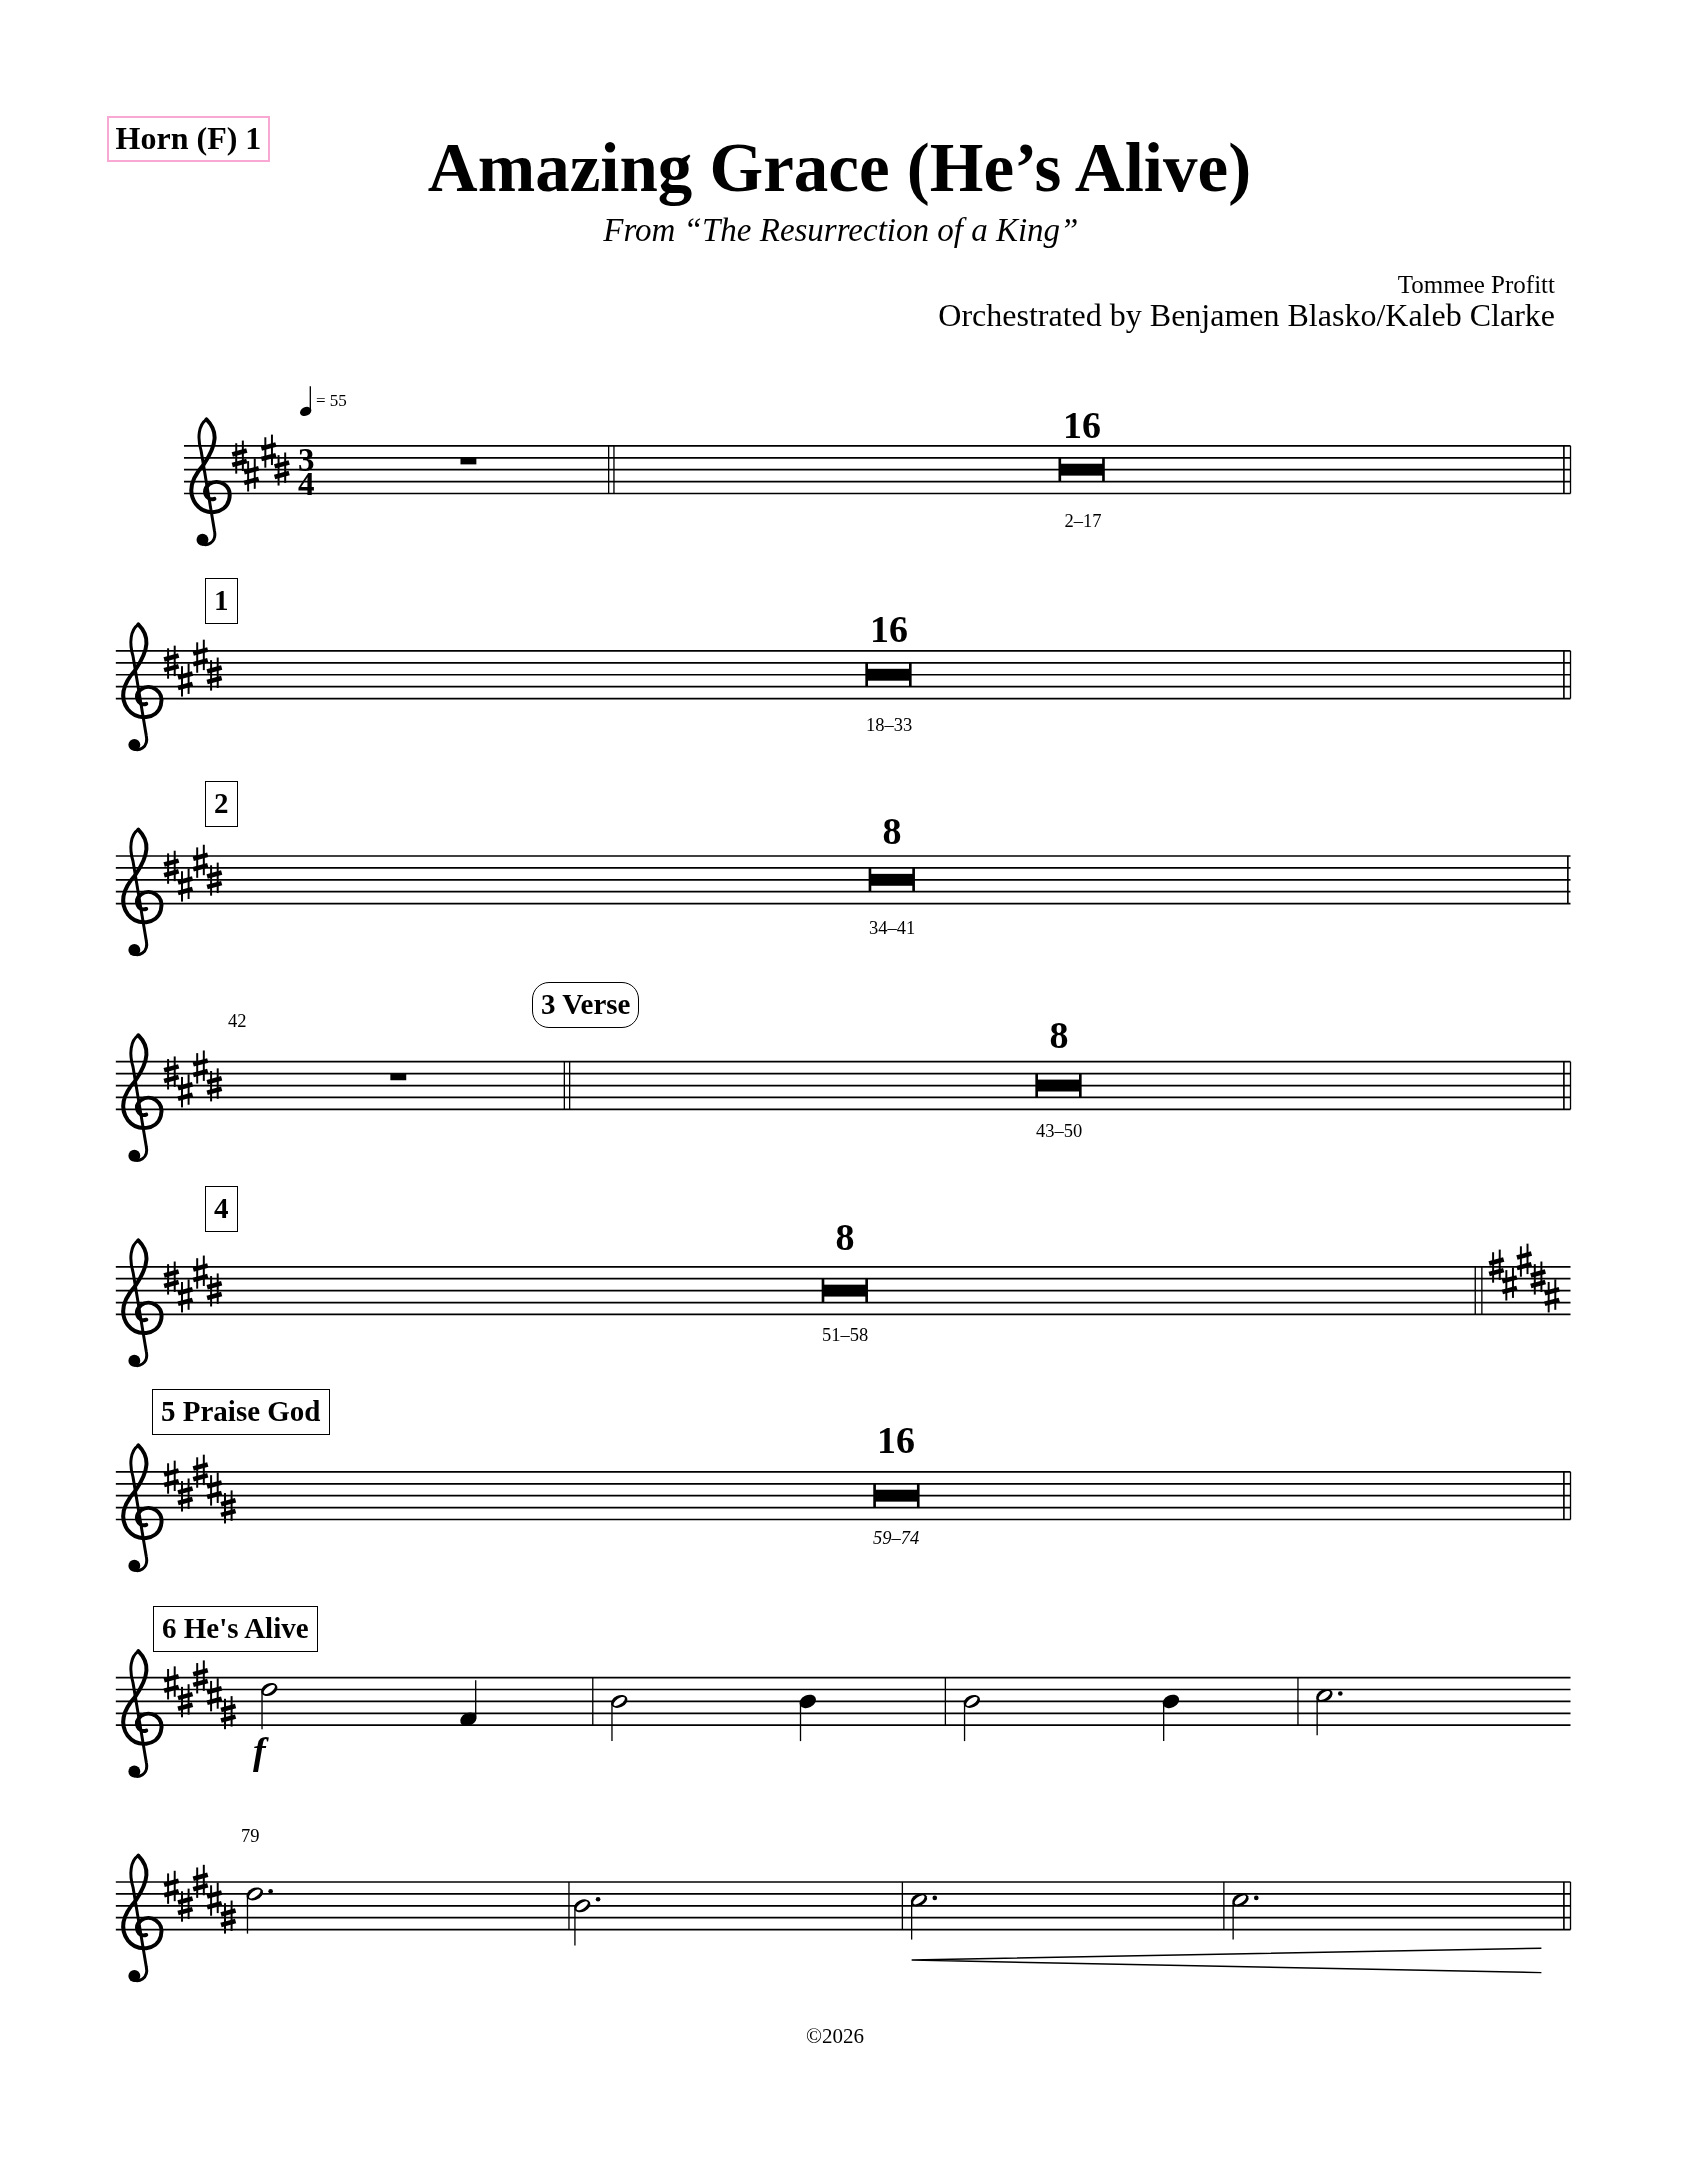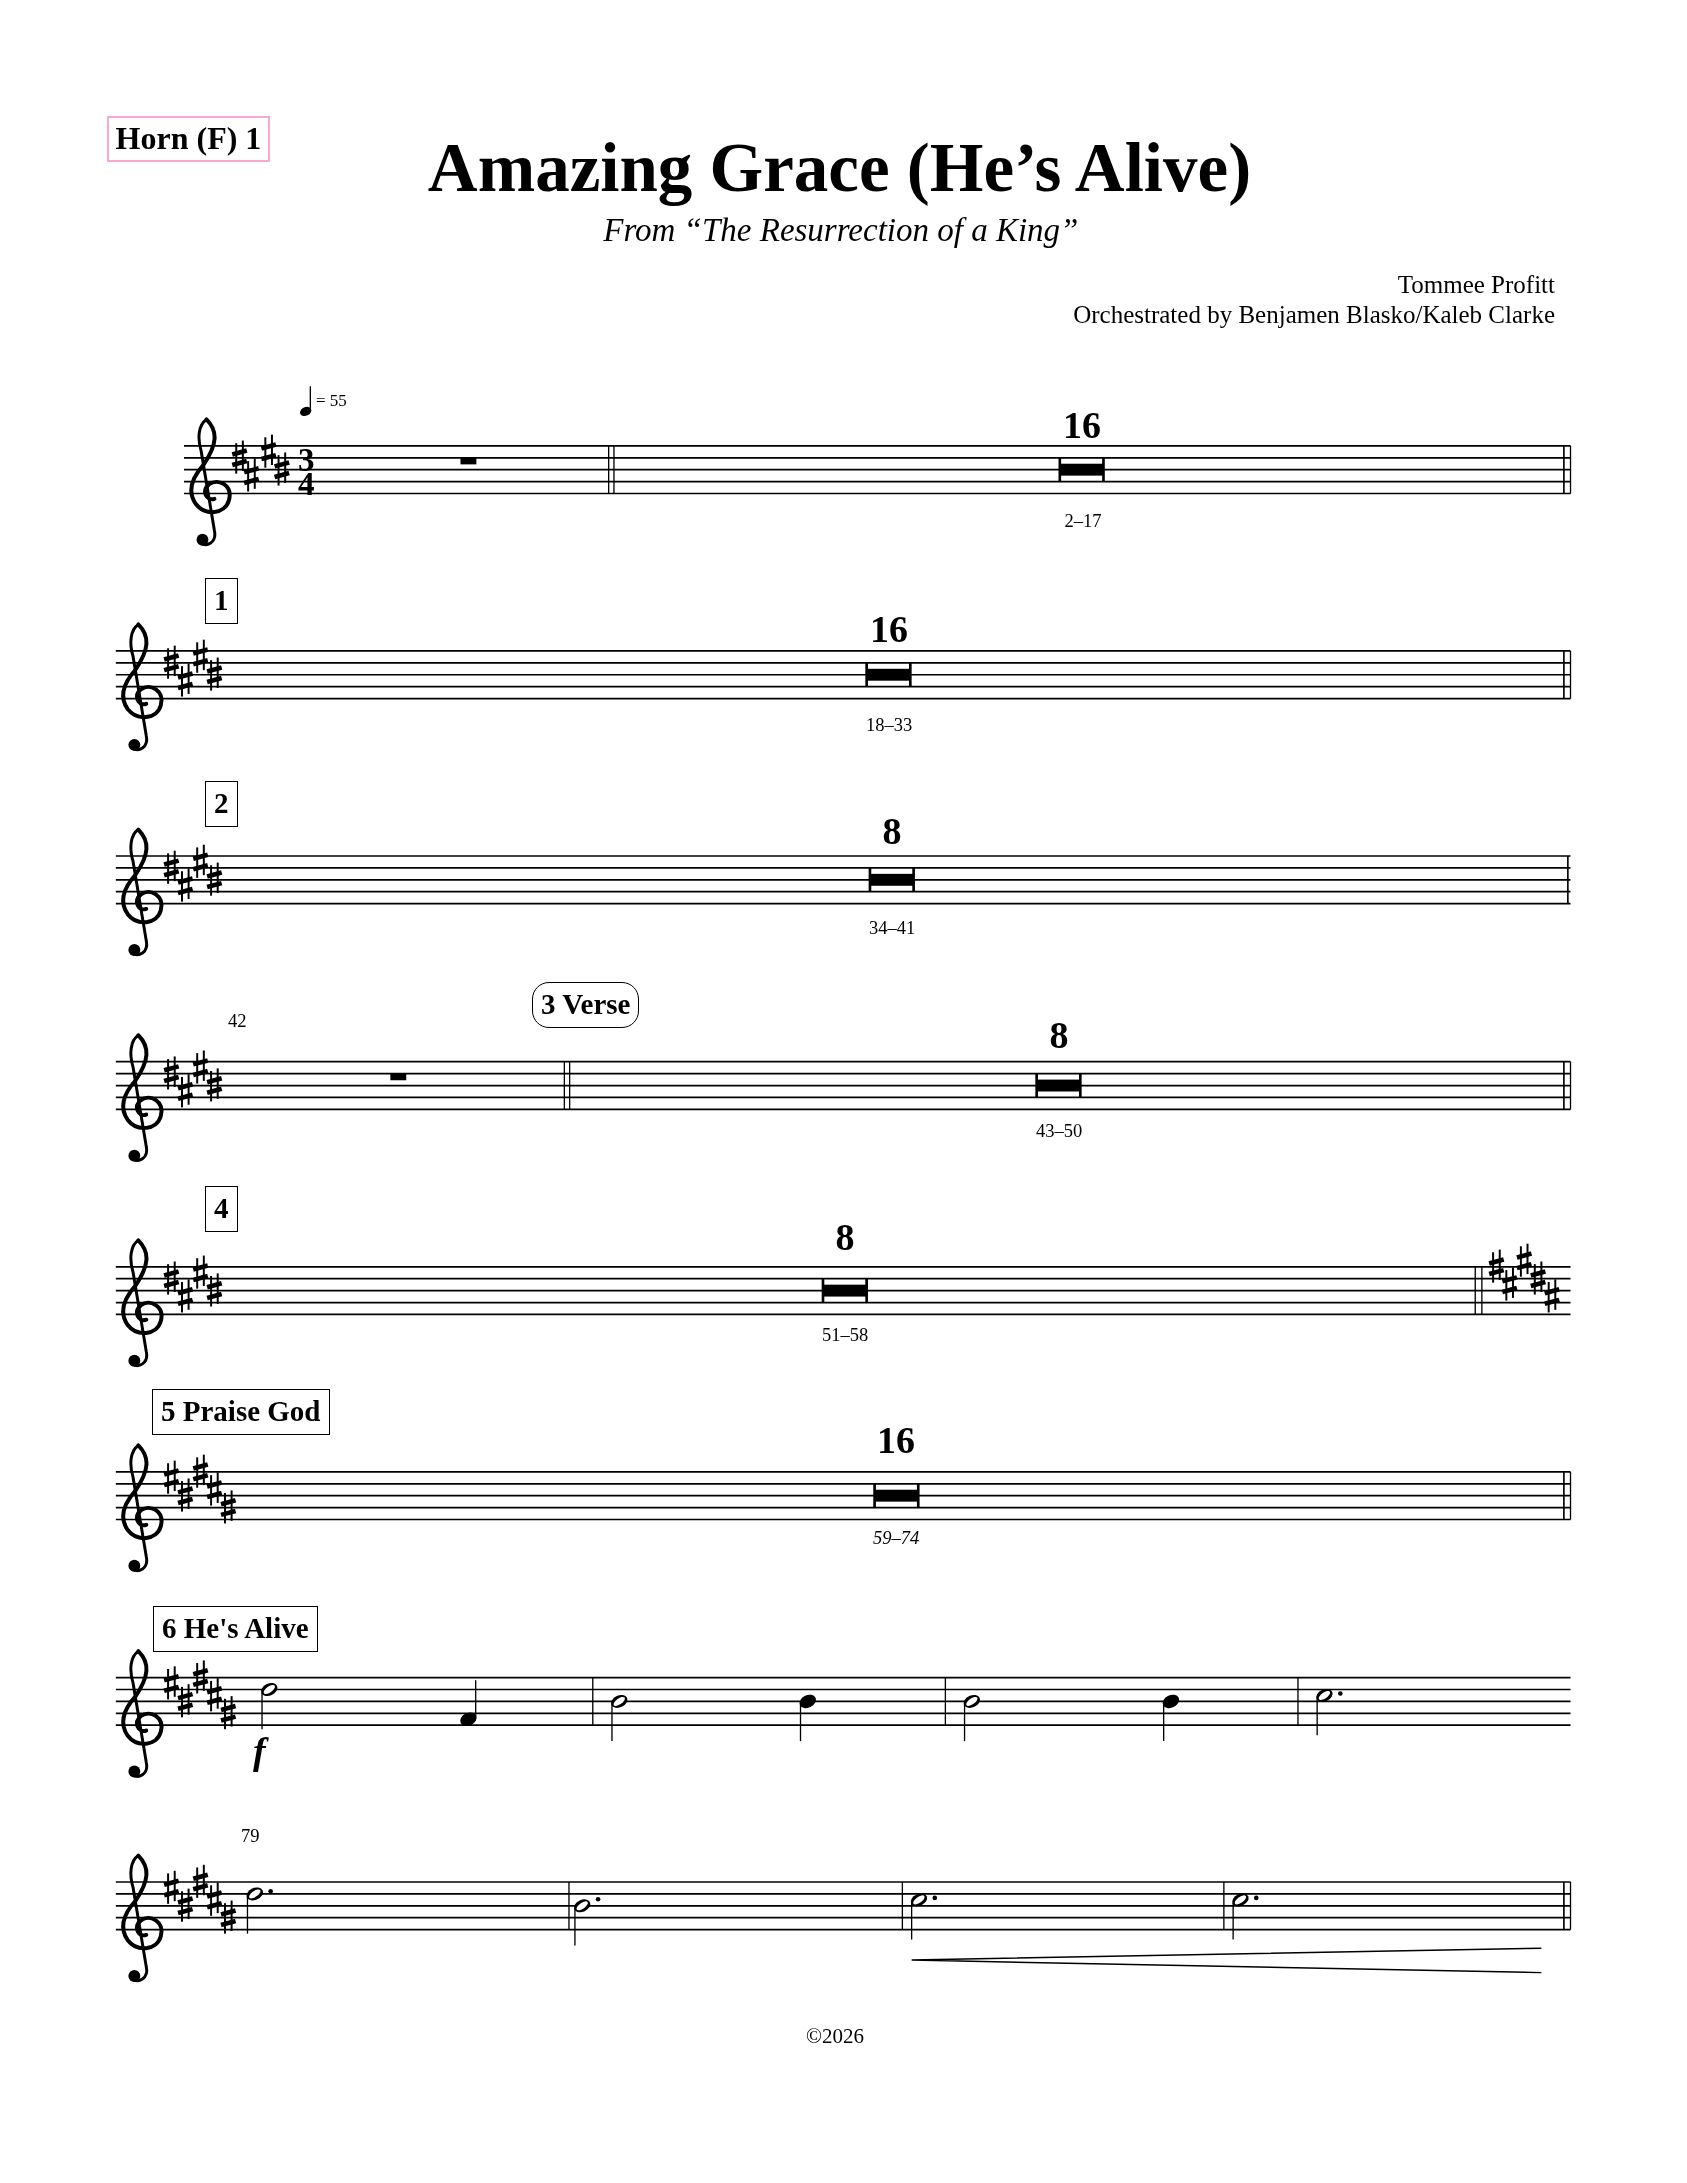--- a/index.html
+++ b/index.html
@@ -4,21 +4,21 @@
 <style>
   html, body { margin:0; padding:0; background:#ffffff; }
   body { width:1687px; height:2183px; position:relative; overflow:hidden; font-family:"Liberation Serif", "DejaVu Serif", serif; color:#000; }
   .abs { position:absolute; white-space:nowrap; }
   .part-box { left:107px; top:116px; height:42px; padding:0 6.6px; border:2px solid #f9a8d4; font-weight:bold; font-size:32px; line-height:41px; }
   .title { left:0; width:1687px; text-align:center; top:129px; font-weight:bold; font-size:69px; line-height:79px; }
   .title span { display:inline-block; margin-left:-8px; }
   .subtitle { left:0; width:1687px; text-align:center; top:210px; font-style:italic; font-size:33px; line-height:40px; }
   .subtitle span { display:inline-block; margin-left:-5.3px; }
   .composer { right:132px; top:270px; font-size:25px; line-height:30px; text-align:right; }
-  .orchestrator { right:132px; top:300px; font-size:25px; line-height:30px; text-align:right; }
+  .orchestrator { right:132px; top:300px; font-size:32px; line-height:30px; text-align:right; }
   .footer { left:0; width:1670px; text-align:center; top:2023px; font-size:21px; line-height:26.5px; }
   .reh { border:1.3px solid #000; font-weight:bold; font-size:29px; line-height:42px; height:44px; padding:0 8px; background:#fff; }
   .mr-num { font-weight:bold; font-size:38px; line-height:33px; transform:translateX(-50%); }
   .mr-range { font-size:18.5px; line-height:21px; transform:translateX(-50%); }
   .mnum { font-size:18.5px; line-height:21px; }
   .tempo { font-size:17px; line-height:20px; }
   svg.score { position:absolute; left:0; top:0; }
   .dyn { font-style:italic; font-weight:bold; font-size:38px; line-height:40px; }
 </style>
 </head>

